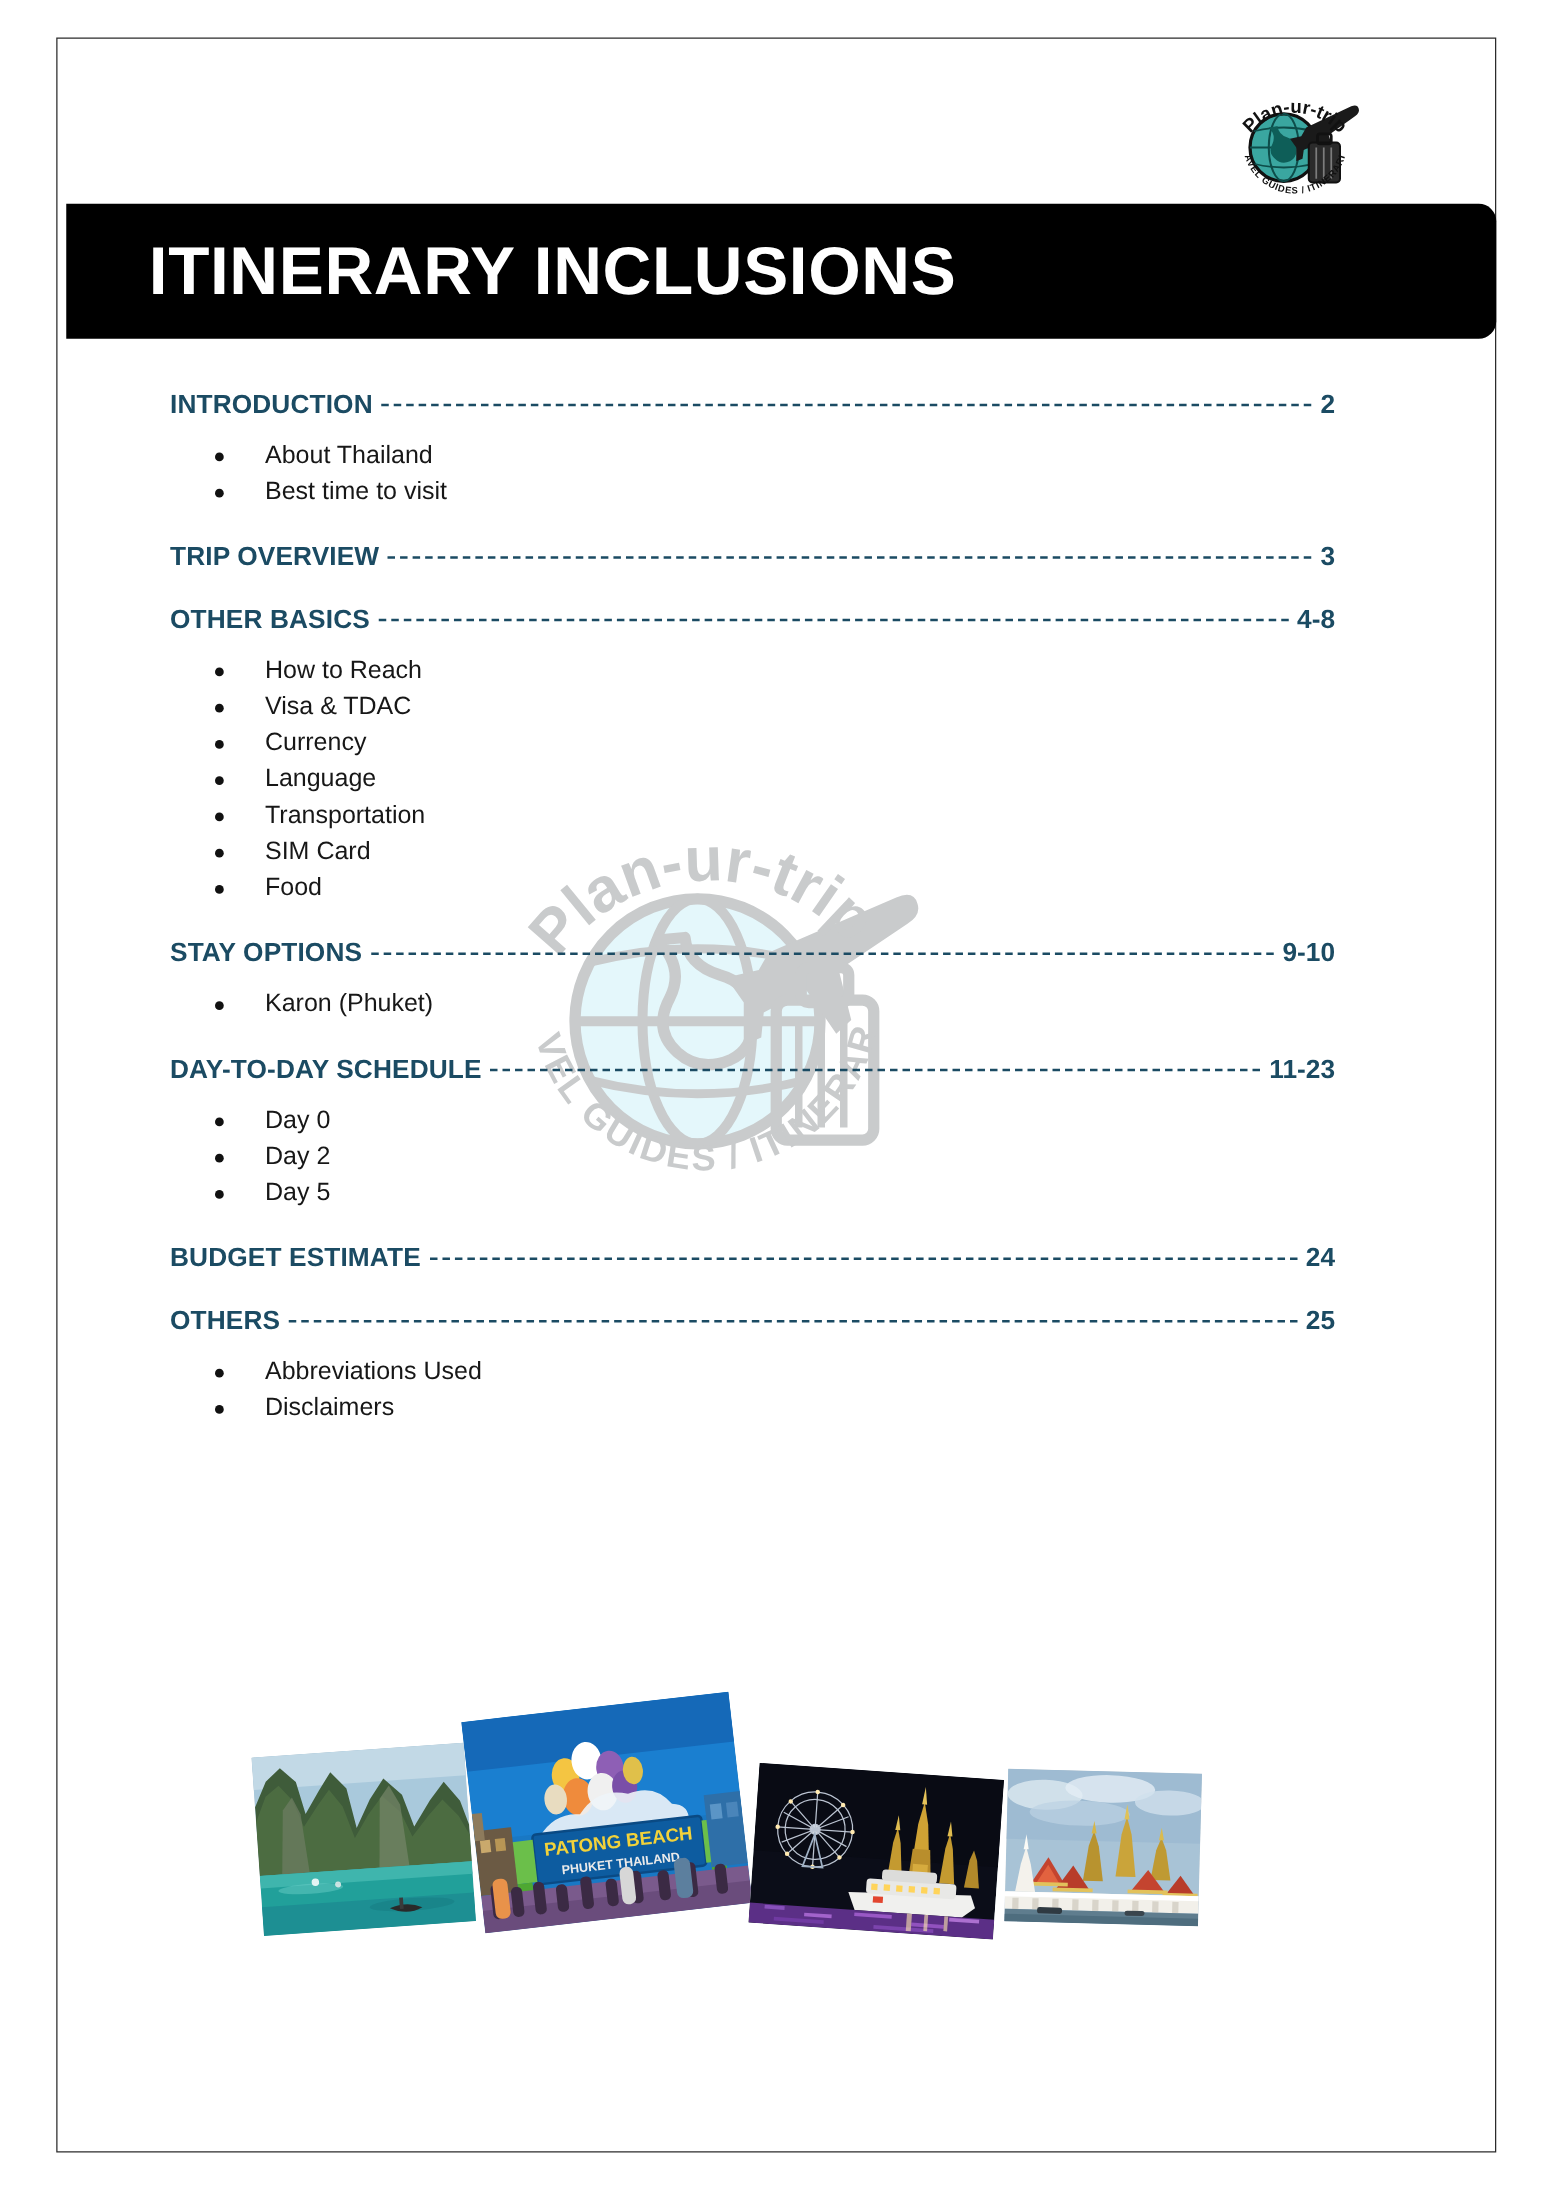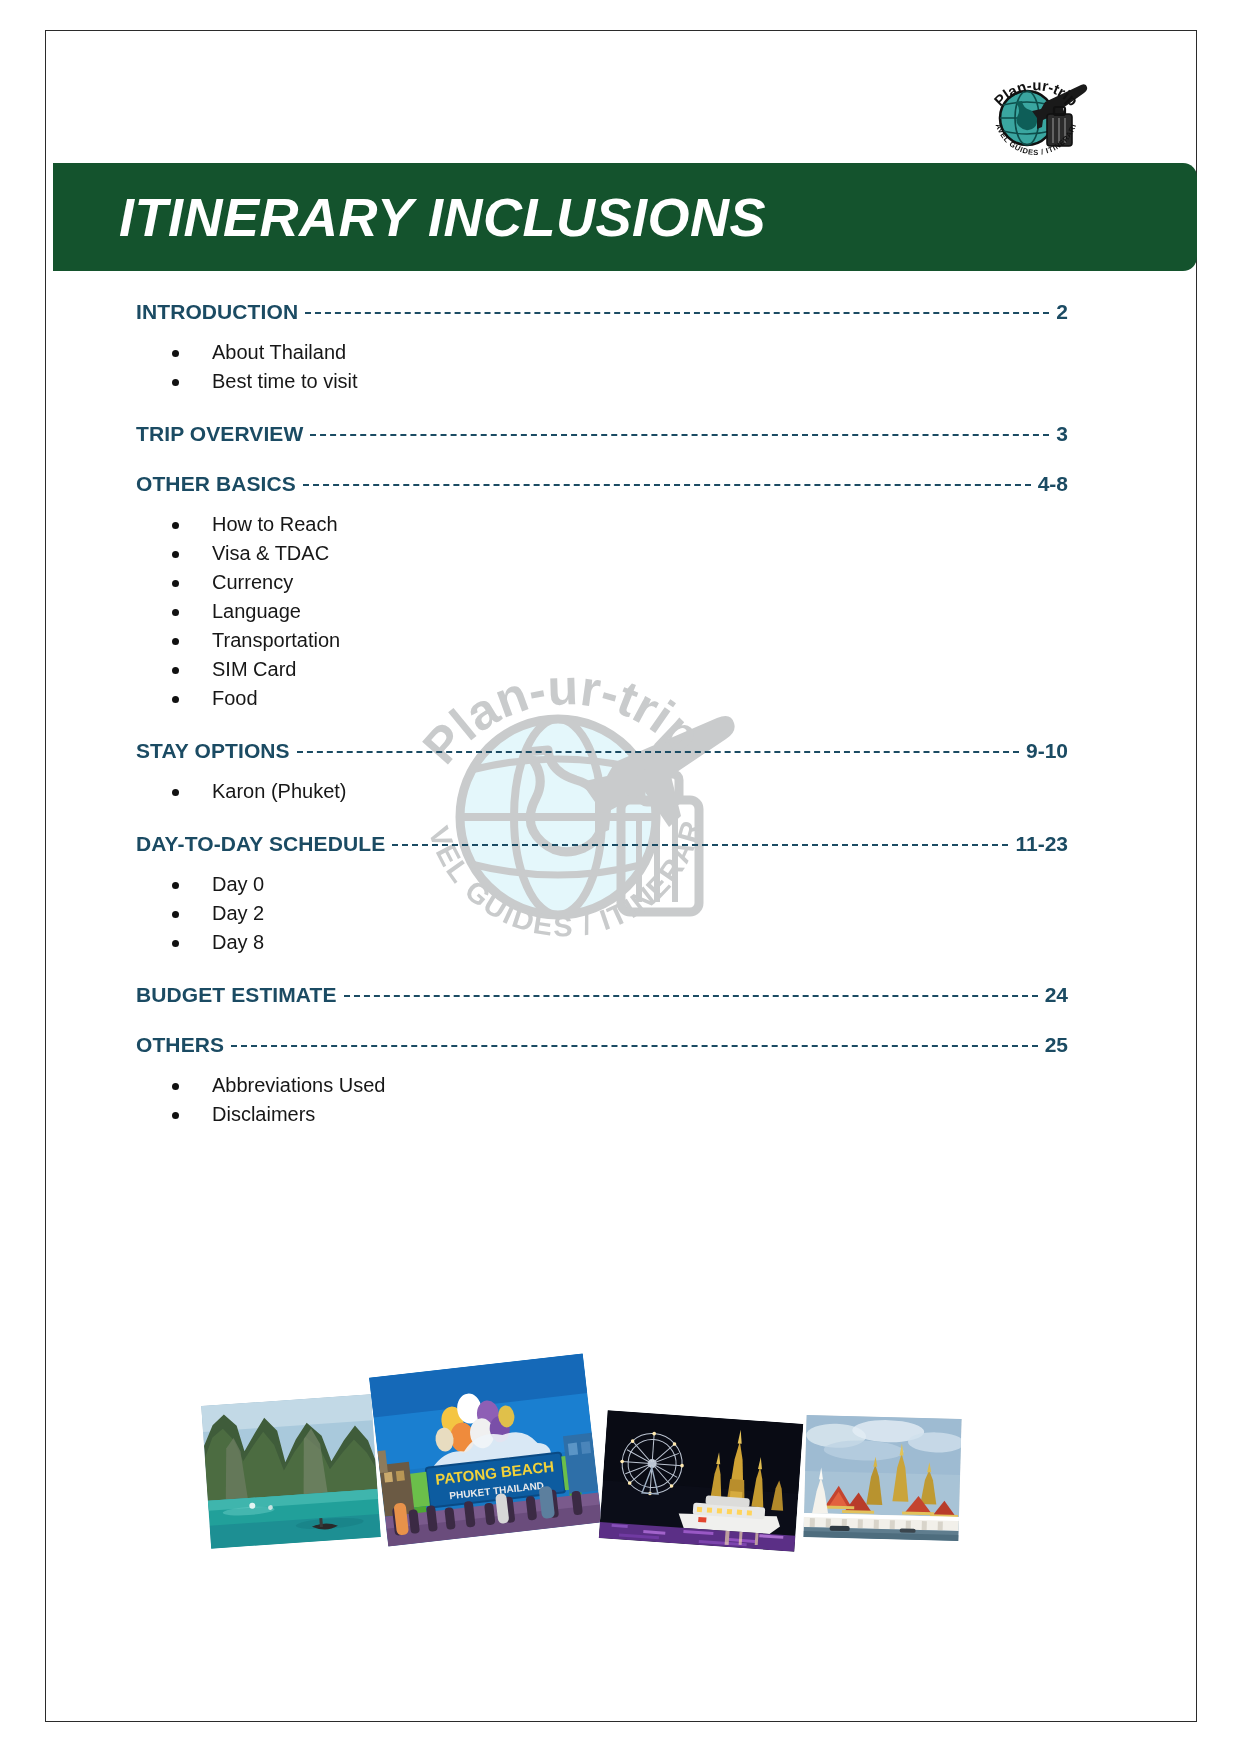--- a/index.html
+++ b/index.html
@@ -29,24 +29,23 @@
     left: 975px; top: 58px;
     width: 122px; height: 100px;
     z-index: 6;
   }
 
   
   .banner {
     position: absolute;
     left: 53px; top: 163px;
     width: 1144px; height: 108px;
-    background: #14532d;
+    background: #000000;
     border-radius: 0 14px 14px 0;
     z-index: 5;
-    font-style: italic;
   }
   .banner-title {
     position: absolute;
     left: 66px; top: 50%;
     transform: translateY(-50%);
     color: #ffffff;
     font-size: 54px;
     font-weight: 700;
     letter-spacing: 0.5px;
     line-height: 1;
@@ -70,21 +69,21 @@
     left: 136px; top: 300px;
     width: 932px;
     z-index: 3;
   }
   .toc-row {
     display: flex;
     align-items: baseline;
     width: 100%;
     margin-top: 26px;
   }
-  .toc-row:first-child { margin-top: 0; }
+  .toc-row:first-child { margin-top: 12px; }
   .toc-label {
     color: #1b4b63;
     font-size: 21px;
     font-weight: 700;
     letter-spacing: 0.1px;
     white-space: nowrap;
     font-family: "Liberation Sans", sans-serif;
   }
   .toc-dots {
     flex: 1 1 auto;
@@ -256,21 +255,21 @@
     </ul>
 
     <div class="toc-row">
       <span class="toc-label">DAY-TO-DAY SCHEDULE</span>
       <span class="toc-dots"></span>
       <span class="toc-page">11-23</span>
     </div>
     <ul class="toc-sub">
       <li>Day 0</li>
       <li>Day 2</li>
-      <li>Day 8</li>
+      <li>Day 5</li>
     </ul>
 
     <div class="toc-row">
       <span class="toc-label">BUDGET ESTIMATE</span>
       <span class="toc-dots"></span>
       <span class="toc-page">24</span>
     </div>
 
     <div class="toc-row">
       <span class="toc-label">OTHERS</span>

